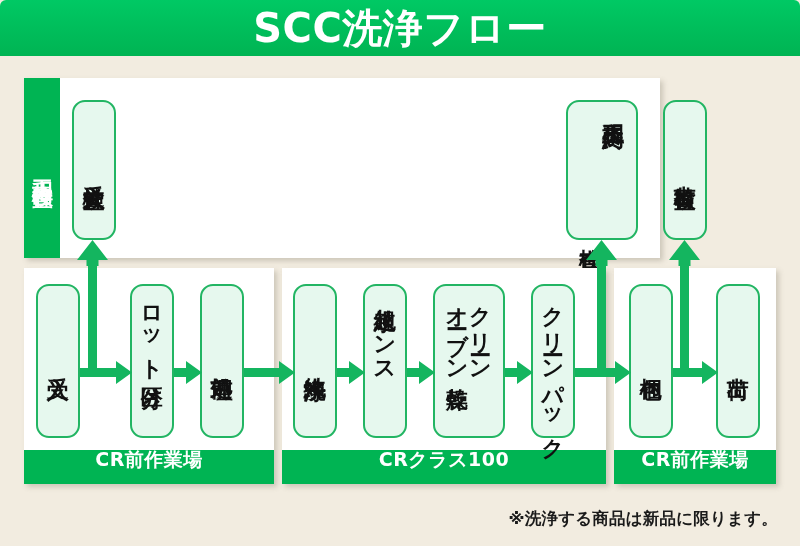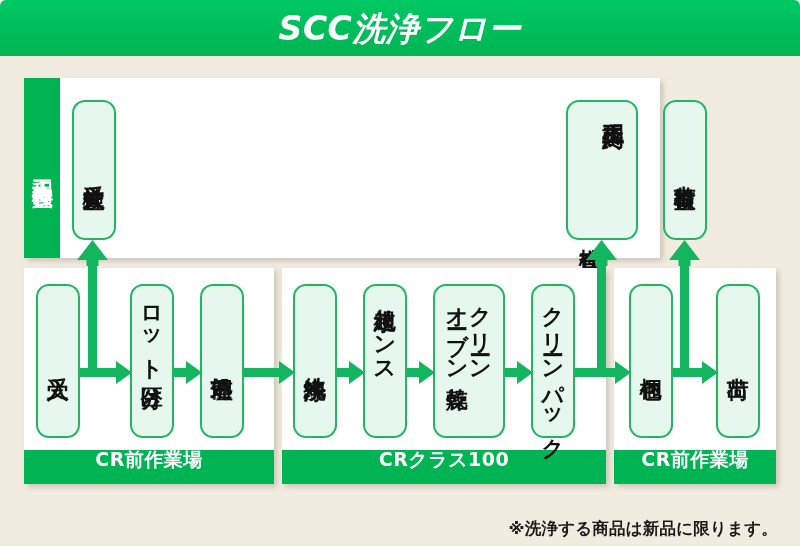--- a/index.html
+++ b/index.html
@@ -23,25 +23,24 @@
     width: 800px;
     height: 56px;
     background: linear-gradient(180deg, #00c964 0%, #00bf5c 45%, #00b453 100%);
     border-radius: 6px 6px 0 0;
     display: flex;
     align-items: center;
     justify-content: center;
   }
   .title-text {
     color: #ffffff;
-    font-size: 33px;
+    font-size: 40px;
     font-weight: bold;
     letter-spacing: 0.5px;
     line-height: 1;
-    font-style: italic;
   }
 
   
   .panel {
     position: absolute;
     background: #ffffff;
     box-shadow: 3px 3px 5px rgba(120,112,95,0.30);
   }
   .inspect-panel {
     left: 24px;
@@ -144,21 +143,21 @@
 
   .connector-line {
     position: absolute;
     background: #14b55f;
   }
 
   
   .footnote {
     position: absolute;
     right: 22px;
-    bottom: 9px;
+    bottom: 19px;
     font-size: 16.5px;
     font-weight: bold;
     color: #1a1a1a;
     letter-spacing: 0.2px;
     line-height: 1;
   }
 </style>
 </head>
 <body>
 

